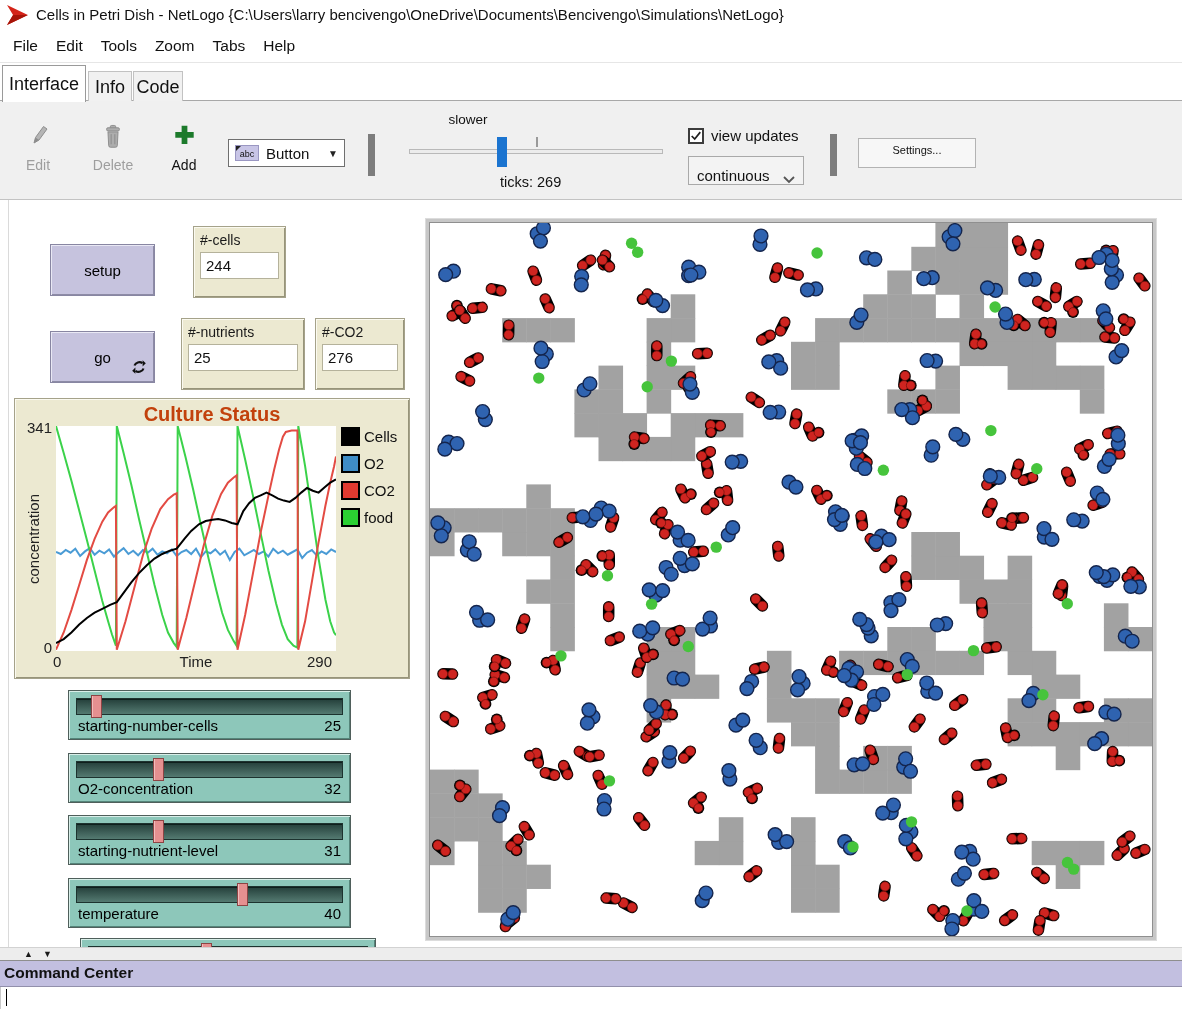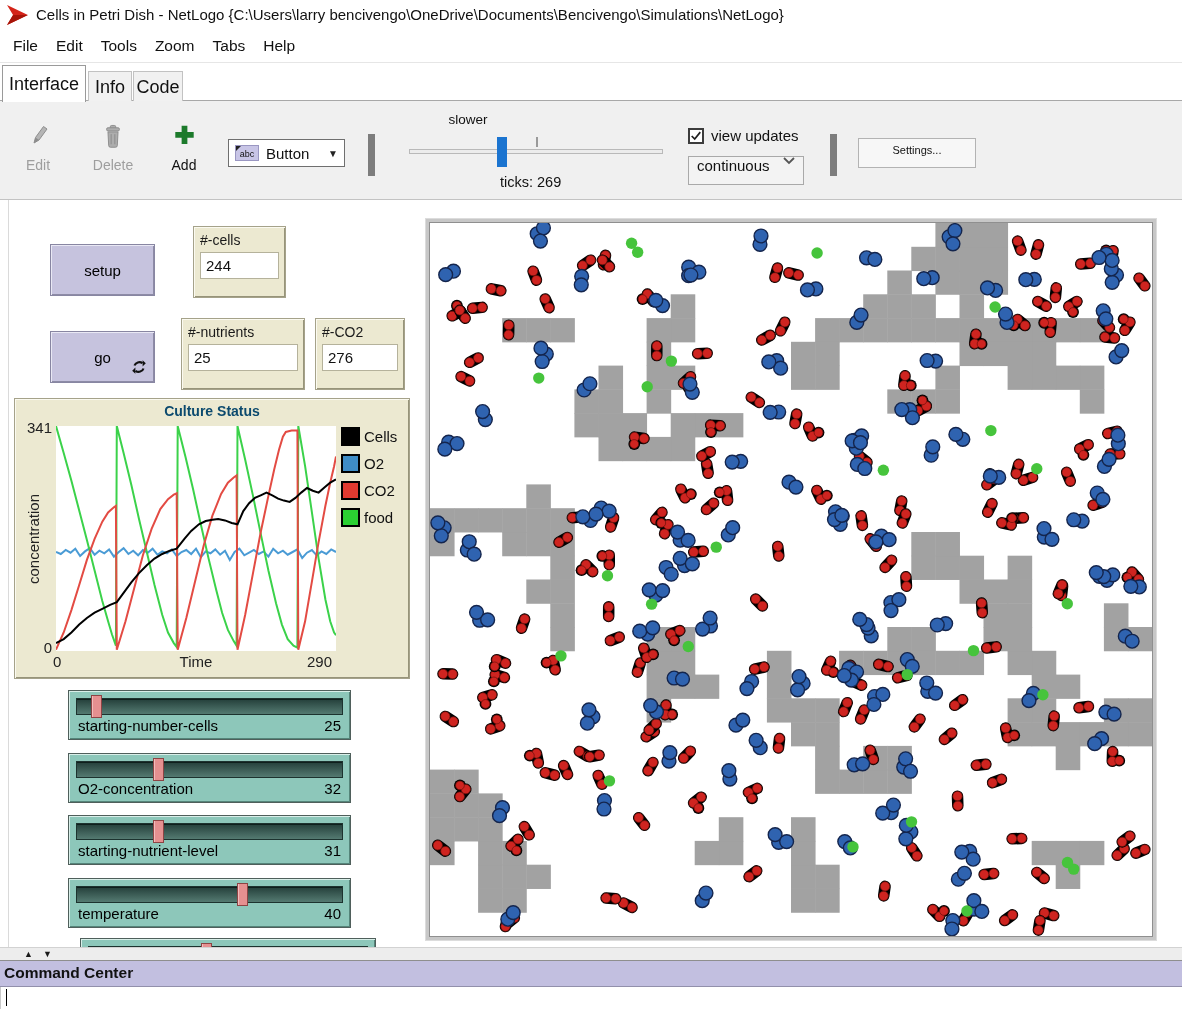--- a/index.html
+++ b/index.html
@@ -48,21 +48,21 @@
   .vsep { position:absolute; width:7px; height:42px; top:33px; background:#7d7d7d; }
   #sep1 { left:368px; } #sep2 { left:830px; }
   #speed-label { left:430px; top:11px; width:76px; text-align:center; font-size:13.5px; }
   #speed-track { left:409px; top:48px; width:254px; height:5px; background:#ececec; border:1px solid #b9b9b9; }
   #speed-tick { left:536px; top:36px; width:2px; height:10px; background:#9a9a9a; }
   #speed-handle { left:497px; top:36px; width:10px; height:30px; background:#1b74d0; }
   #ticks-label { left:500px; top:73px; font-size:14.5px; }
   #view-updates-box { left:688px; top:27px; width:16px; height:16px; background:#fff; border:2px solid #3c3c3c; }
   #view-updates-label { left:711px; top:26px; font-size:15px; }
   #update-mode { left:688px; top:55px; width:116px; height:29px; background:#f3f3f3; border:1px solid #a9a9a9;
-                 display:flex; align-items:flex-start; padding:0 8px; }
+                 display:flex; align-items:flex-end; padding:0 8px; }
   #update-mode .um-label { font-size:15px; flex:1; }
   #settings-button { left:858px; top:37px; width:118px; height:30px; background:#f7f7f7;
                      border:1px solid #b3b3b3; font-size:11px; text-align:center; padding-top:5px; }
 
   
   #main { position:absolute; left:0; top:200px; width:1182px; height:747px; background:#fff; overflow:hidden; }
   #main-left-line { position:absolute; left:8px; top:0; width:1px; height:747px; background:#dadada; }
 
   
   .nl-button { position:absolute; background:#c6c3de; border:1px solid #8886a2;
@@ -80,21 +80,21 @@
                 font-size:15px; padding:4px 0 0 5px; white-space:nowrap; overflow:hidden; }
   #m-cells { left:193px; top:26px; width:93px; height:72px; }
   #m-o2 { left:315px; top:38px; width:91px; height:75px; }
   #m-nutrients { left:181px; top:118px; width:124px; height:72px; }
   #m-co2 { left:315px; top:118px; width:90px; height:72px; }
 
   
   #plot-panel { position:absolute; left:14px; top:198px; width:396px; height:281px; background:#ece9d1;
                 border:1px solid #a5a28a; box-shadow: inset 1px 1px 0 #fbfaf0, inset -1px -1px 0 #97947a; }
   #plot-title { position:absolute; left:0; top:4px; width:100%; text-align:center;
-                font-size:14px; font-weight:bold; color:#0c4a6e; }
+                font-size:20px; font-weight:bold; color:#c2410c; }
   #plot-svg { position:absolute; left:0; top:0; }
   .axis-label { position:absolute; font-size:15px; color:#222; }
   #y-max { left:0px; top:20px; width:37px; text-align:right; }
   #y-min { left:0px; top:240px; width:37px; text-align:right; }
   #y-axis-title { left:10px; top:60px; width:18px; height:160px; writing-mode:vertical-rl;
                   transform:rotate(180deg); text-align:center; }
   #x-min { left:38px; top:254px; }
   #x-axis-title { left:41px; top:254px; width:280px; text-align:center; }
   #x-max { left:292px; top:254px; }
   .legend-row { position:absolute; left:326px; height:22px; display:flex; align-items:center; }

